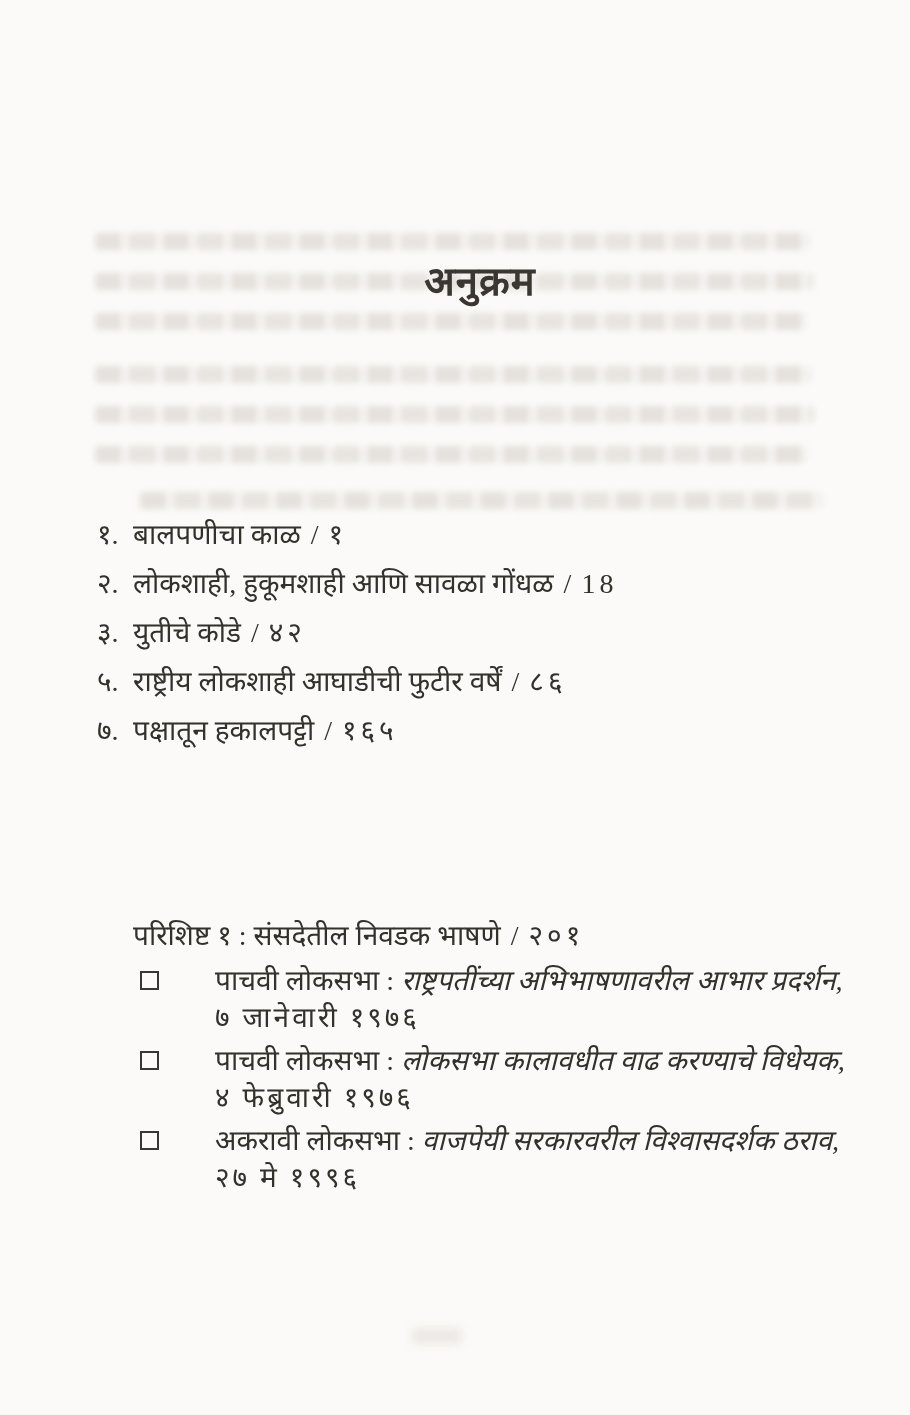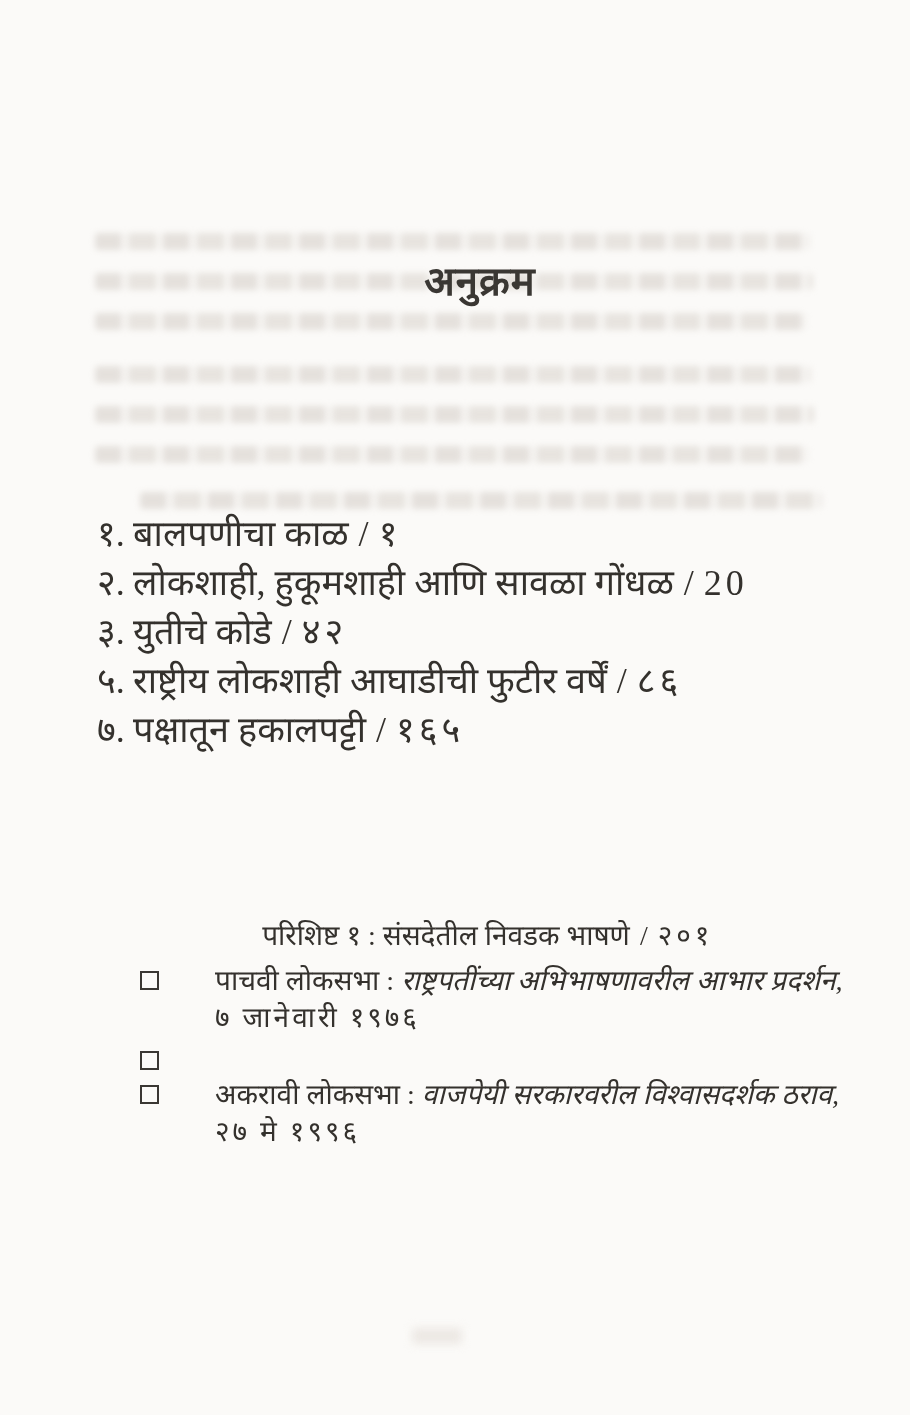--- a/index.html
+++ b/index.html
@@ -50,34 +50,34 @@
     font-weight: 600;
     color: #3a3733;
     letter-spacing: 1px;
     padding-left: 34px;
   }
 
   .chapters {
     position: absolute;
     top: 510px;
     left: 97px;
-    font-size: 36px;
+    font-size: 28px;
   }
   .row { height: 49px; line-height: 49px; white-space: nowrap; }
   .num { display: inline-block; min-width: 36px; }
   .sep { padding: 0 10px; }
   .pg  { letter-spacing: 4px; }
 
   .appendix {
     position: absolute;
     top: 916px;
     left: 133px;
     font-size: 28px;
   }
-  .appx-heading { line-height: 40px; white-space: nowrap; text-align: center; }
+  .appx-heading { line-height: 40px; white-space: nowrap; }
   .appx-item { display: flex; margin-top: 6px; }
   .cb {
     flex: none;
     width: 15px; height: 15px;
     border: 2px solid #3a3733;
     margin: 9px 0 0 7px;
     background: transparent;
   }
   .appx-lines { margin-left: 27px; }
   .l1, .l2 { line-height: 37px; white-space: nowrap; margin-left: 29px; }
@@ -98,21 +98,21 @@
   <div class="ghost g7"></div>
   <div class="smudge"></div>
 
   <h1 class="title">अनुक्रम</h1>
 
   <div class="chapters">
     <div class="row">
       <span class="num">१.</span><span class="ctitle">बालपणीचा काळ</span><span class="sep">/</span><span class="pg">१</span>
     </div>
     <div class="row">
-      <span class="num">२.</span><span class="ctitle">लोकशाही, हुकूमशाही आणि सावळा गोंधळ</span><span class="sep">/</span><span class="pg">20</span>
+      <span class="num">२.</span><span class="ctitle">लोकशाही, हुकूमशाही आणि सावळा गोंधळ</span><span class="sep">/</span><span class="pg">18</span>
     </div>
     <div class="row">
       <span class="num">३.</span><span class="ctitle">युतीचे कोडे</span><span class="sep">/</span><span class="pg">४२</span>
     </div>
     <div class="row">
       <span class="num">५.</span><span class="ctitle">राष्ट्रीय लोकशाही आघाडीची फुटीर वर्षें</span><span class="sep">/</span><span class="pg">८६</span>
     </div>
     <div class="row">
       <span class="num">७.</span><span class="ctitle">पक्षातून हकालपट्टी</span><span class="sep">/</span><span class="pg">१६५</span>
     </div>
@@ -132,20 +132,30 @@
         </div>
         <div class="l2">
           <span class="ital"></span>
           <span class="date">७ जानेवारी १९७६</span>
         </div>
       </div>
     </div>
 
     <div class="appx-item">
       <span class="cb"></span>
+      <div class="appx-lines">
+        <div class="l1">
+          <span class="lbl">पाचवी लोकसभा :</span>
+          <span class="ital">लोकसभा कालावधीत वाढ करण्याचे विधेयक,</span>
+        </div>
+        <div class="l2">
+          <span class="ital"></span>
+          <span class="date">४ फेब्रुवारी १९७६</span>
+        </div>
+      </div>
     </div>
 
 
     <div class="appx-item">
       <span class="cb"></span>
       <div class="appx-lines">
         <div class="l1">
           <span class="lbl">अकरावी लोकसभा :</span>
           <span class="ital">वाजपेयी सरकारवरील विश्वासदर्शक ठराव,</span>
         </div>

